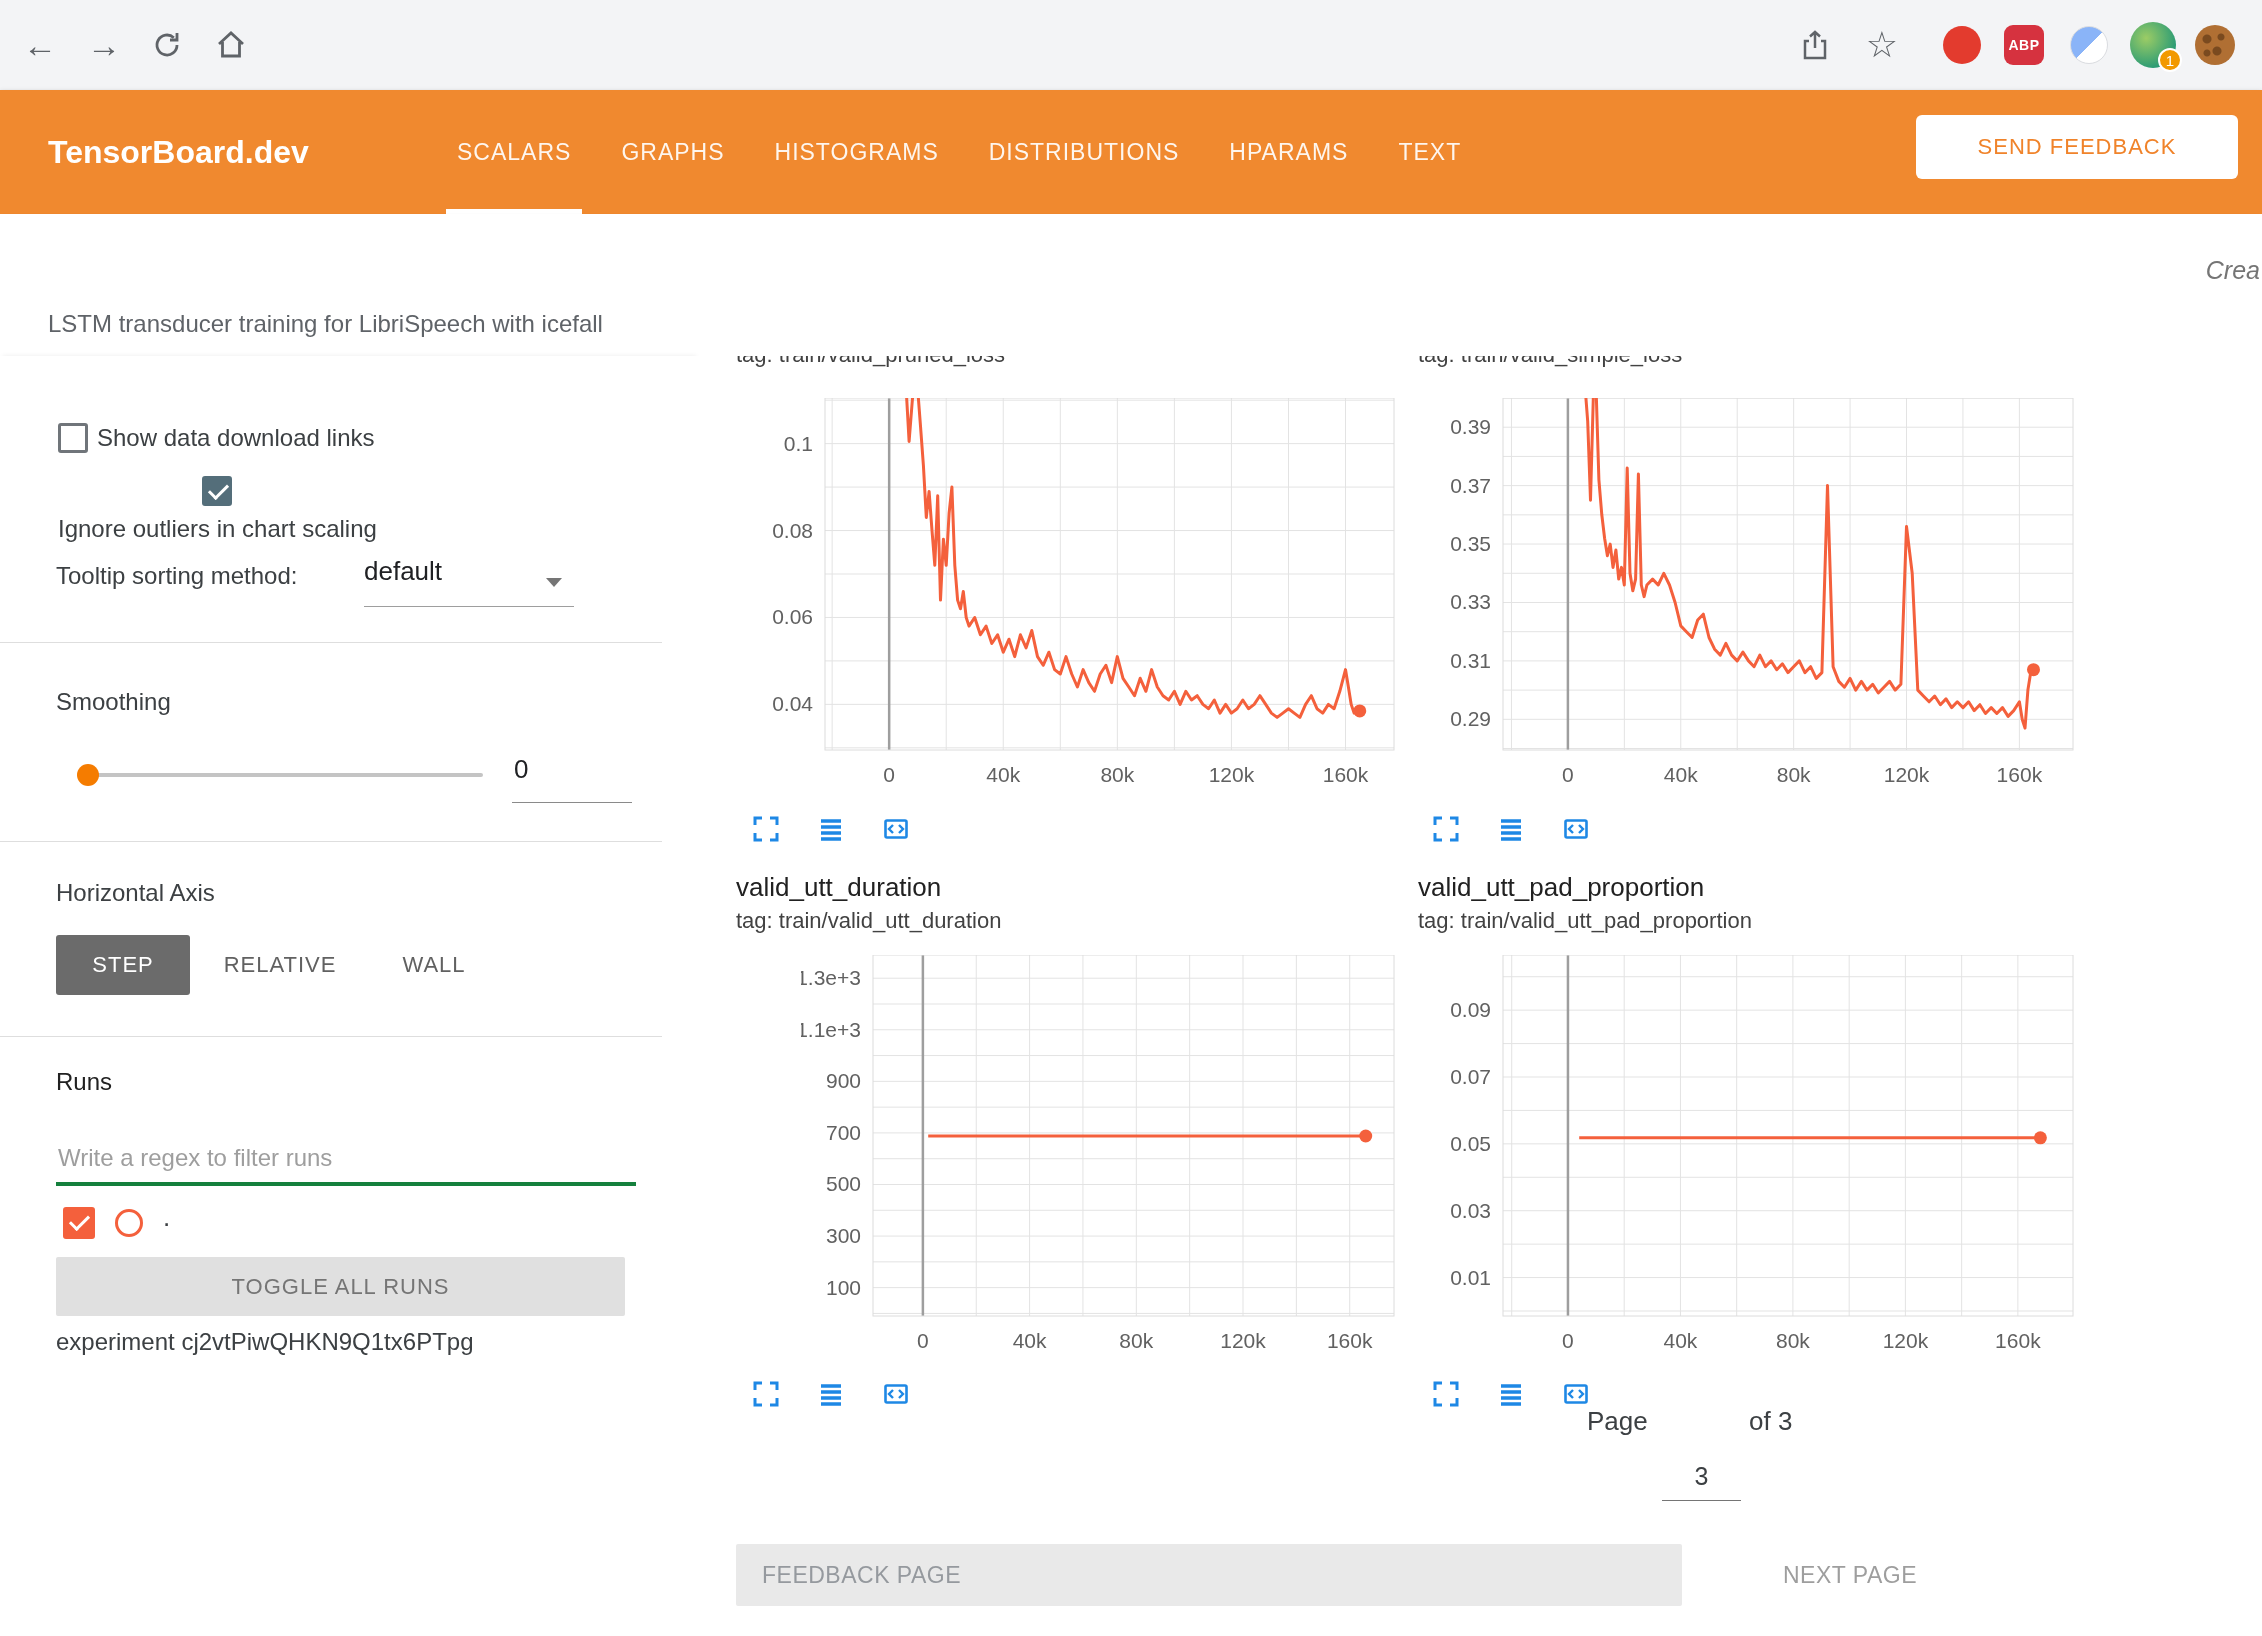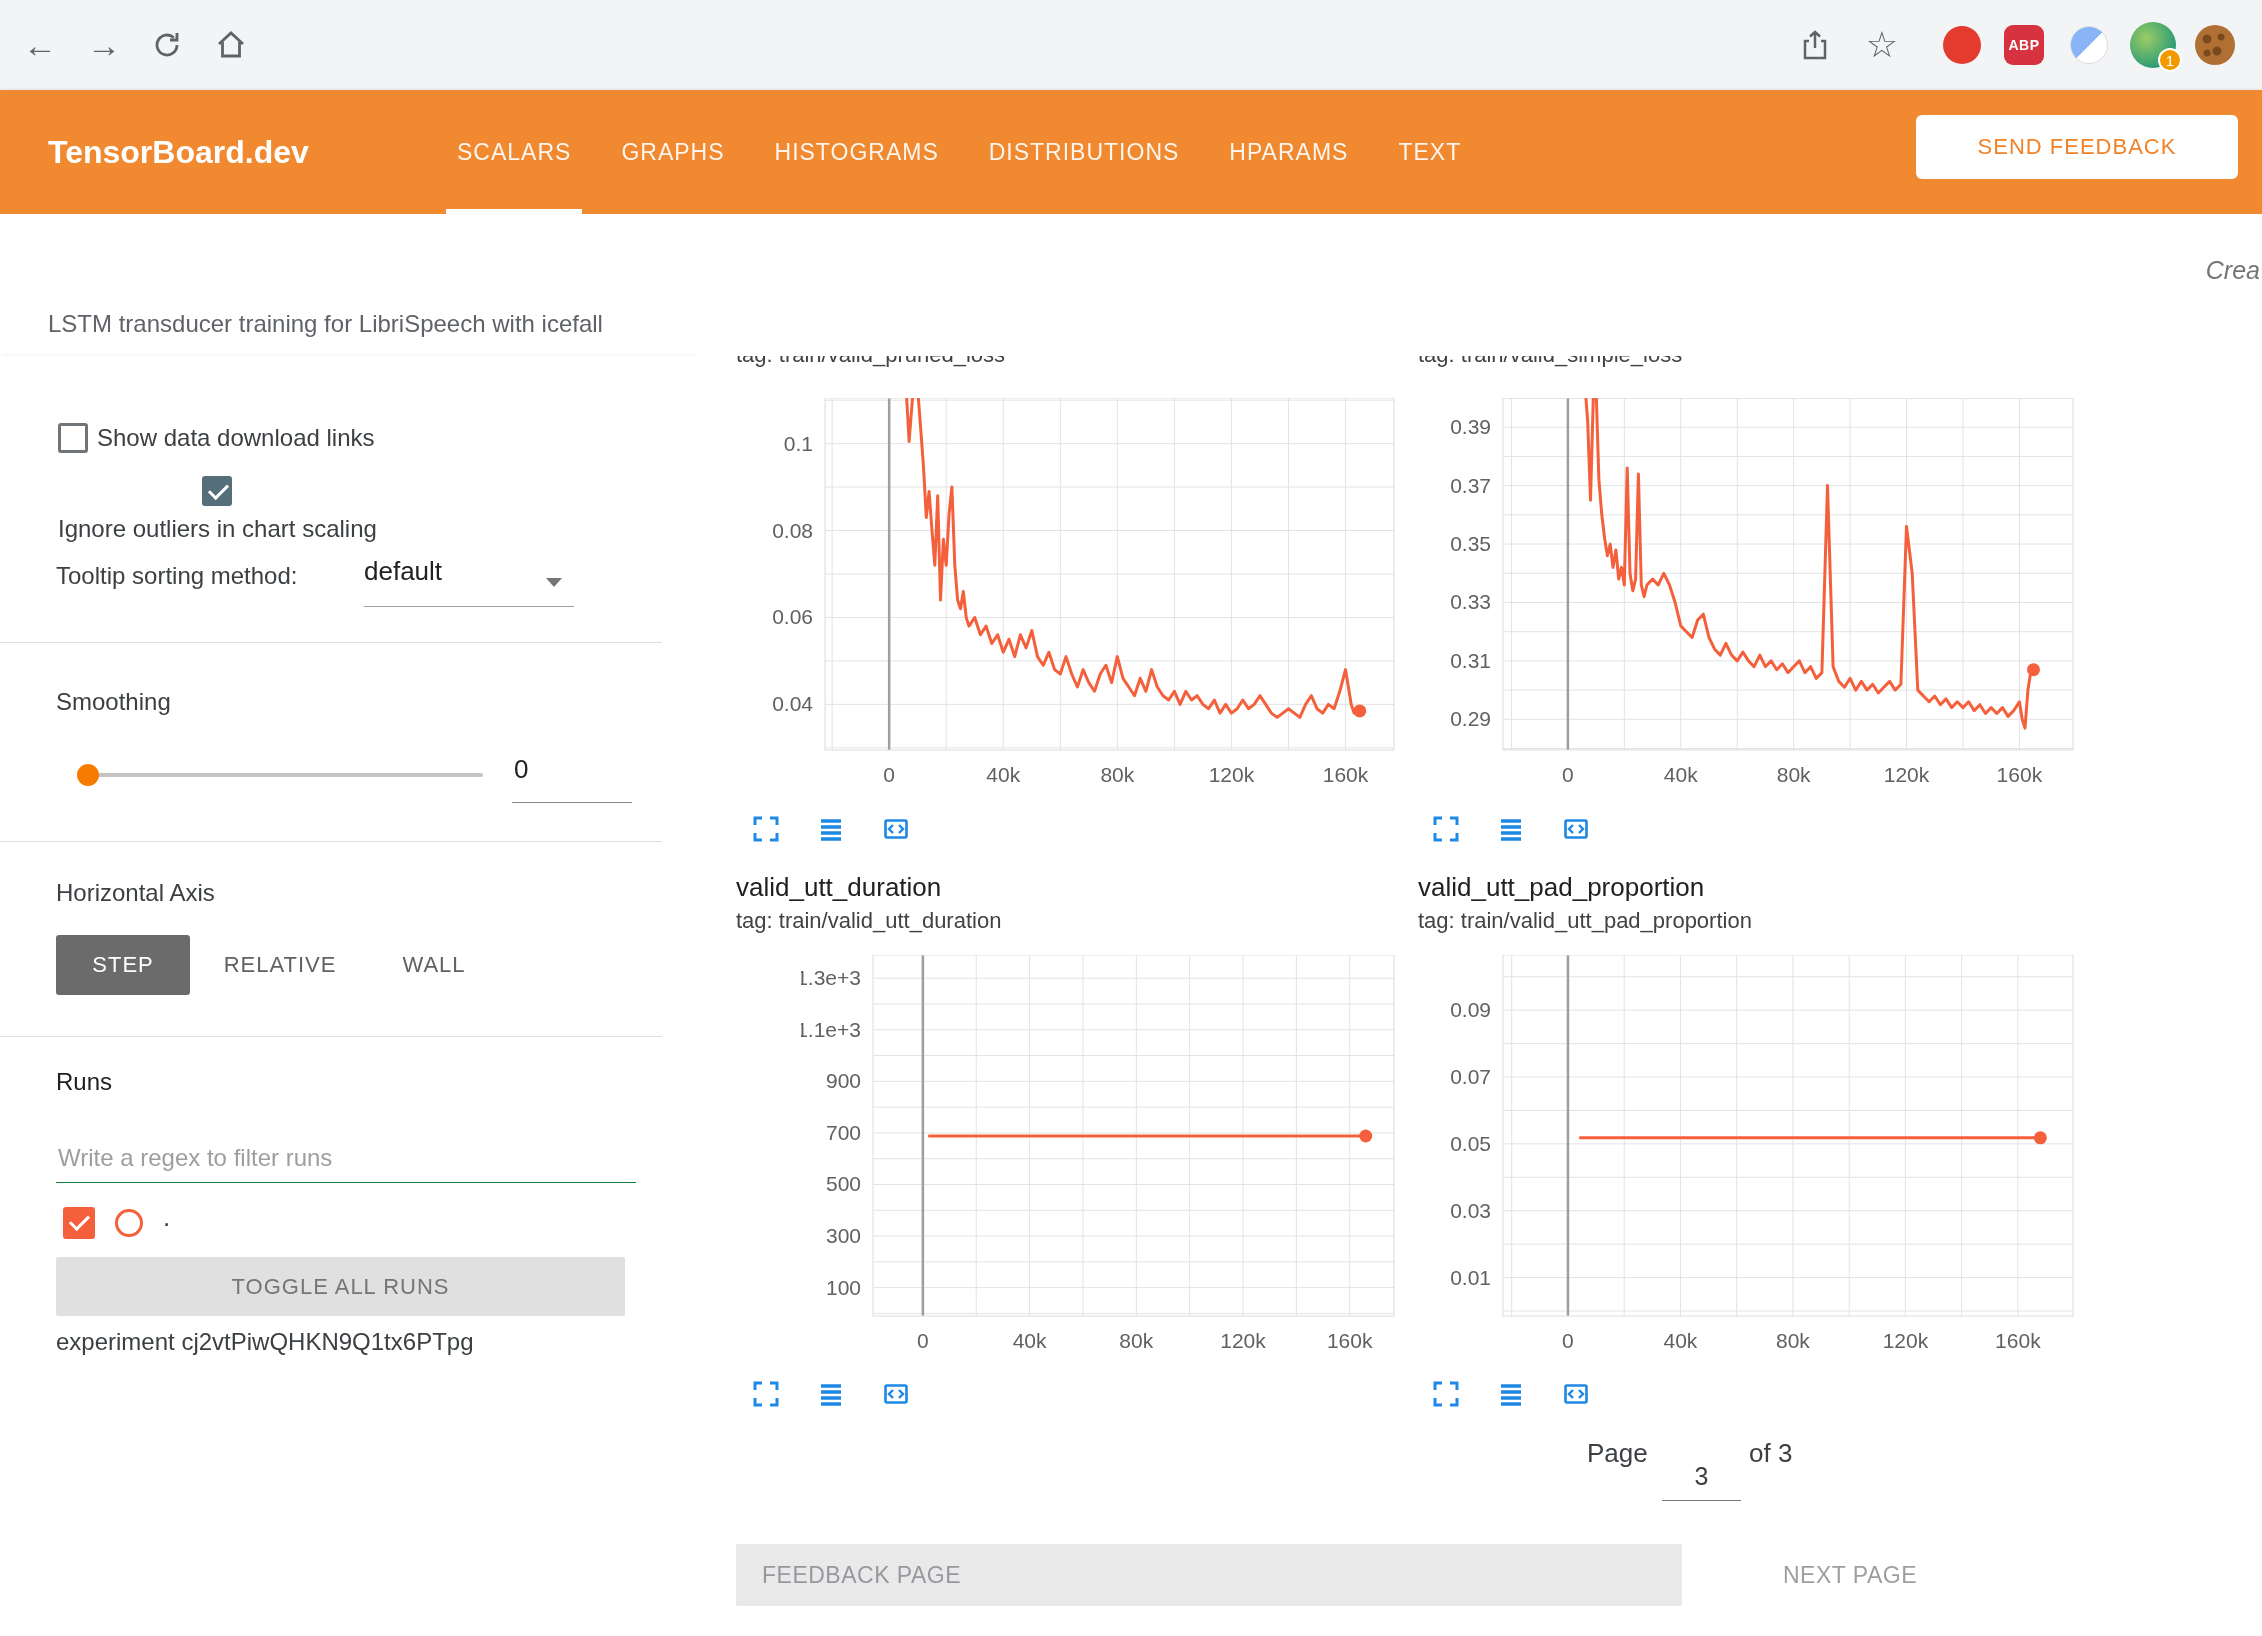--- a/index.html
+++ b/index.html
@@ -51,41 +51,41 @@
   .side-label{position:absolute;left:56px;font-size:24px;color:#3c4043;}
   .dd-value{position:absolute;left:364px;top:200px;font-size:26px;color:#202124;}
   .dd-underline{position:absolute;left:364px;top:250px;width:210px;height:1px;background:#9e9e9e;}
   .dd-arrow{position:absolute;left:546px;top:222px;width:0;height:0;border-left:8px solid transparent;border-right:8px solid transparent;border-top:9px solid #757575;}
   .slider-track{position:absolute;left:79px;top:417px;width:404px;height:4px;background:#c4c4c4;border-radius:2px;}
   .slider-thumb{position:absolute;left:77px;top:408px;width:22px;height:22px;border-radius:50%;background:#f57c00;}
   .smooth-val{position:absolute;left:514px;top:398px;font-size:26px;color:#202124;}
   .smooth-underline{position:absolute;left:512px;top:446px;width:120px;height:1px;background:#8a8a8a;}
   .axis-btn-step{position:absolute;left:56px;top:579px;width:134px;height:60px;background:#6b6b6b;color:#fff;border:none;border-radius:3px;font-size:22px;letter-spacing:1px;font-family:"Liberation Sans",sans-serif;}
   .axis-btn-flat{position:absolute;top:579px;height:60px;background:transparent;border:none;color:#616161;font-size:22px;letter-spacing:1px;font-family:"Liberation Sans",sans-serif;}
-  .regex-input{position:absolute;left:56px;top:778px;width:576px;height:46px;border:none;border-bottom:1px solid #15803d;outline:none;font-size:24px;color:#3c4043;font-family:"Liberation Sans",sans-serif;background:transparent;}
+  .regex-input{position:absolute;left:56px;top:778px;width:576px;height:46px;border:none;border-bottom:4px solid #15803d;outline:none;font-size:24px;color:#3c4043;font-family:"Liberation Sans",sans-serif;background:transparent;}
   .regex-input::placeholder{color:#9e9e9e;}
   .run-circle{position:absolute;left:115px;top:853px;width:28px;height:28px;border:3px solid #f4603c;border-radius:50%;background:#fff;box-sizing:border-box;}
   .run-name{position:absolute;left:163px;top:846px;font-size:26px;color:#3c4043;}
   .toggle-btn{position:absolute;left:56px;top:901px;width:569px;height:59px;background:#e0e0e0;border:none;border-radius:2px;color:#757575;font-size:22px;letter-spacing:1px;font-family:"Liberation Sans",sans-serif;}
   .exp-id{position:absolute;left:56px;top:972px;font-size:24px;color:#3c4043;}
 
   
   .content{position:absolute;left:693px;top:356px;width:1569px;height:1280px;background:#fff;}
   .chart-frag{position:absolute;top:0;height:15px;width:640px;overflow:hidden;}
   .chart-frag span{display:block;margin-top:-16px;font-size:22px;line-height:30px;color:#424242;white-space:nowrap;}
   .chart-box{position:absolute;}
   #chart-tl{left:60px;top:42px;}
   #chart-tr{left:738px;top:42px;}
   #chart-bl{left:108px;top:599px;}
   #chart-br{left:738px;top:599px;}
   .chart-title{position:absolute;top:516px;font-size:26px;color:#212121;}
   .chart-sub{position:absolute;top:552px;font-size:22px;color:#424242;}
   .icon-row{position:absolute;display:flex;gap:35px;}
   .icon-row .cicon{width:30px;height:30px;display:flex;align-items:center;justify-content:center;}
-  .pg-label{position:absolute;top:1082px;font-size:26px;color:#3c4043;}
+  .pg-label{position:absolute;top:1050px;font-size:26px;color:#3c4043;}
   .pg-input{position:absolute;left:969px;top:1096px;width:75px;height:46px;border:none;border-bottom:1px solid #757575;outline:none;text-align:center;font-size:25px;color:#3c4043;background:transparent;font-family:"Liberation Sans",sans-serif;}
   .prev-btn{position:absolute;left:43px;top:1188px;width:946px;height:62px;background:#e9e9e9;border:none;border-radius:2px;text-align:left;padding-left:26px;color:#95999e;font-size:23px;letter-spacing:0.5px;font-family:"Liberation Sans",sans-serif;}
   .next-btn{position:absolute;left:1084px;top:1188px;height:62px;background:transparent;border:none;color:#9e9e9e;font-size:23px;letter-spacing:0.5px;font-family:"Liberation Sans",sans-serif;}
 </style>
 </head>
 <body>
 
 <div class="screen">
 
   <div class="browser-bar">

